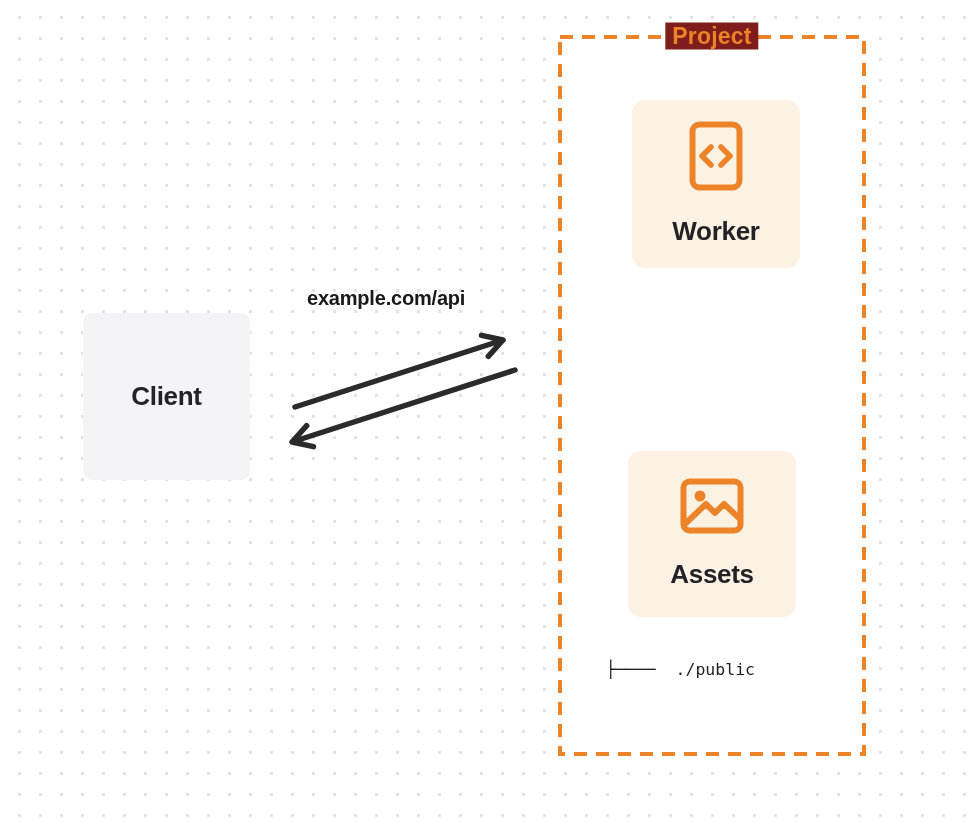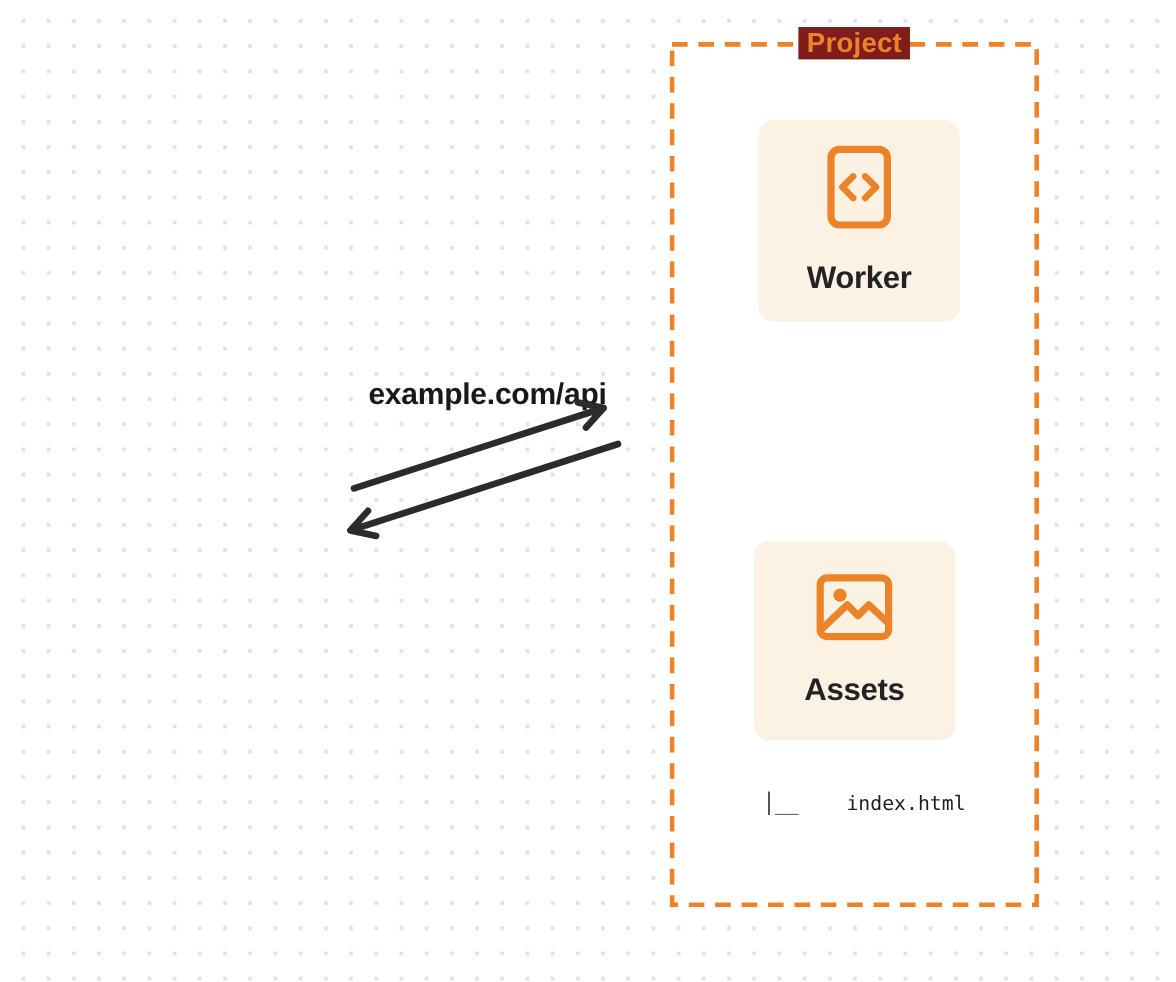--- a/index.html
+++ b/index.html
@@ -29,21 +29,21 @@
     border-radius:9px;
     display:flex;align-items:center;justify-content:center;
   }
   .node-label{
     font-size:26px;font-weight:700;color:var(--text-dark);letter-spacing:-0.3px;
   }
 
   
   .request-label{
     position:absolute;left:307px;top:287px;
-    font-size:25px;font-weight:700;color:#191919;letter-spacing:-0.2px;margin-top:28px;
+    font-size:20px;font-weight:700;color:#191919;letter-spacing:-0.2px;
   }
   .arrows{position:absolute;left:270px;top:320px;}
   .arrows path{
     fill:none;stroke:var(--arrow-color);stroke-width:5.5;
     stroke-linecap:round;stroke-linejoin:round;
   }
 
   
   .project-box{
     position:absolute;left:558px;top:35px;width:308px;height:721px;
@@ -84,20 +84,23 @@
     font-family:"DejaVu Sans Mono","Liberation Mono",monospace;
     font-size:16.5px;line-height:21px;color:#1E1E1E;
     white-space:pre;
   }
 </style>
 </head>
 <body>
 
 <div class="canvas">
 
+  <div class="client-box">
+    <span class="node-label">Client</span>
+  </div>
 
   <div class="request-label">example.com/api</div>
 
   <svg class="arrows" width="270" height="150" viewBox="0 0 270 150" aria-hidden="true">
     <path d="M25 87 L233 20 M218.3 36.3 L233 20 L211.5 15.4"></path>
     <path d="M245 50 L22 122 M36.7 105.7 L22 122 L43.5 126.6"></path>
   </svg>
 
   <div class="project-box">
     <svg class="dash-rect" width="308" height="721" viewBox="0 0 308 721" aria-hidden="true">
@@ -118,18 +121,18 @@
     <div class="card card-worker">
       <svg class="icon" width="54" height="70" viewBox="0 0 54 70" aria-hidden="true">
         <rect x="3.5" y="3.5" width="47" height="63" rx="7"></rect>
         <path class="thin" d="M22 26 L13 35 L22 44"></path>
         <path class="thin" d="M32 26 L41 35 L32 44"></path>
       </svg>
       <span class="node-label">Worker</span>
     </div>
 
     <div class="file-tree">
-      <div>   │__    index.html</div>
+      <div>├────  ./public</div>
       
     </div>
   </div>
 
 </div>
 
 </body></html>

